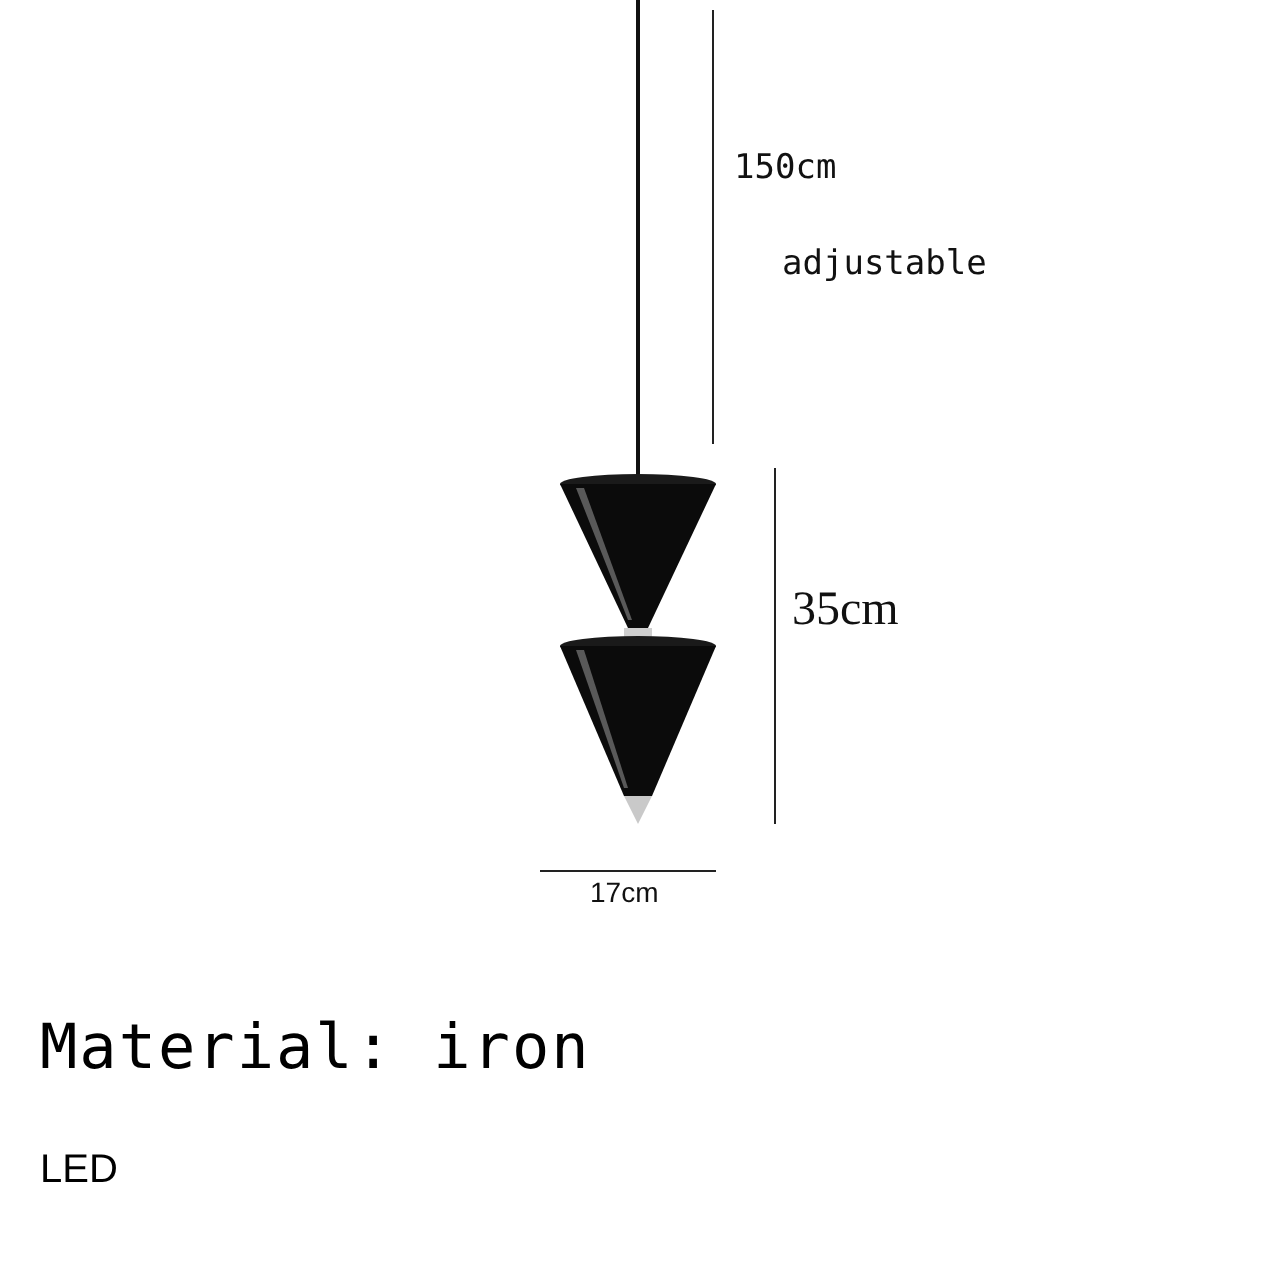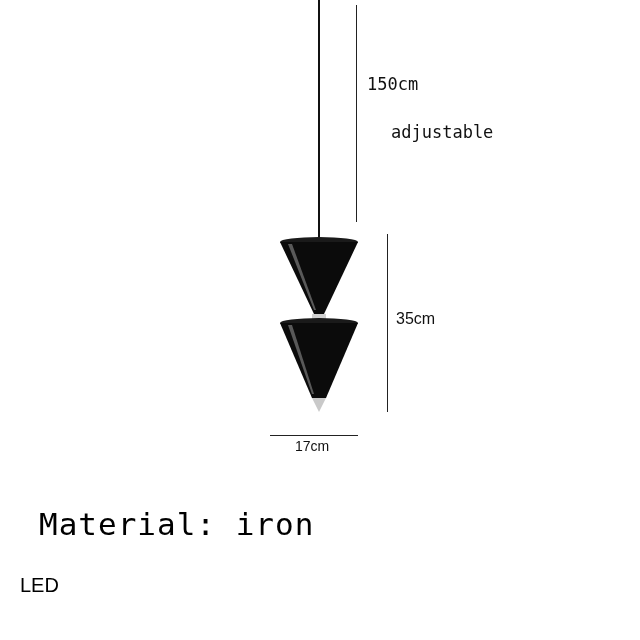--- a/index.html
+++ b/index.html
@@ -2,21 +2,21 @@
 <html><head>
 <meta charset="utf-8">
 <style>
   html, body { margin:0; padding:0; background:#ffffff; }
   body { width:640px; height:640px; position:relative; overflow:hidden; font-family:"DejaVu Sans Mono", monospace; color:#111; }
   .abs { position:absolute; }
   .vline { position:absolute; width:1px; background:#222; }
   .hline { position:absolute; height:1px; background:#222; }
   .dim-label { position:absolute; font-family:"DejaVu Sans Mono", monospace; font-size:17px; color:#111; white-space:nowrap; }
   .spec { position:absolute; left:20px; font-family:"DejaVu Sans Mono", monospace; color:#000; white-space:nowrap; }
-  #material { top:506px; font-size:31px; letter-spacing:1px;margin-left:19px; }
+  #material { top:506px; font-size:31px; letter-spacing:1px; }
   #led { top:574px; font-size:20px; font-family:"Liberation Sans", sans-serif; }
 </style>
 </head>
 <body>
 
 <div class="vline" style="left:318px; top:0; height:240px; width:2px; background:#111;"></div>
 
 <svg class="abs" style="left:270px; top:230px;" width="100" height="190" viewBox="0 0 100 190">
 
   <ellipse cx="49" cy="12" rx="39" ry="5" fill="#1a1a1a"></ellipse>
@@ -28,19 +28,19 @@
   <polygon points="10,93 88,93 56,168 42,168" fill="#0b0b0b"></polygon>
   <polygon points="18,95 22,95 44,164 42,164" fill="#7a7a7a" opacity="0.7"></polygon>
   <polygon points="42,168 56,168 49,182" fill="#c9c9c9"></polygon>
 </svg>
 
 <div class="vline" style="left:356px; top:5px; height:217px;"></div>
 <div class="dim-label" style="left:367px; top:74px;">150cm</div>
 <div class="dim-label" style="left:367px; top:122px;margin-left:24px;">adjustable</div>
 
 <div class="vline" style="left:387px; top:234px; height:178px;"></div>
-<div class="dim-label" style="left:396px; top:310px; font-family:Liberation Sans, sans-serif; font-size:16px;">35cm</div>
+<div class="dim-label" style="left:396px; top:292px; font-family:Liberation Serif, serif; font-size:24px;">35cm</div>
 
 <div class="hline" style="left:270px; top:435px; width:88px;"></div>
 <div class="dim-label" style="left:295px; top:438px; font-family:'Liberation Sans', sans-serif; font-size:14px;">17cm</div>
 
 <div class="spec" id="material">Material: iron</div>
 <div class="spec" id="led">LED</div>
 
 </body></html>

